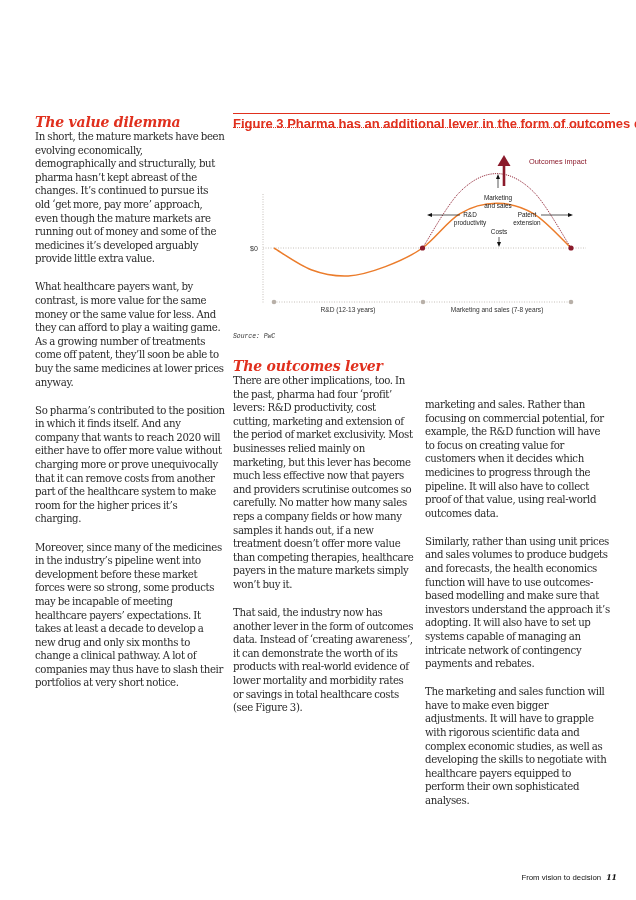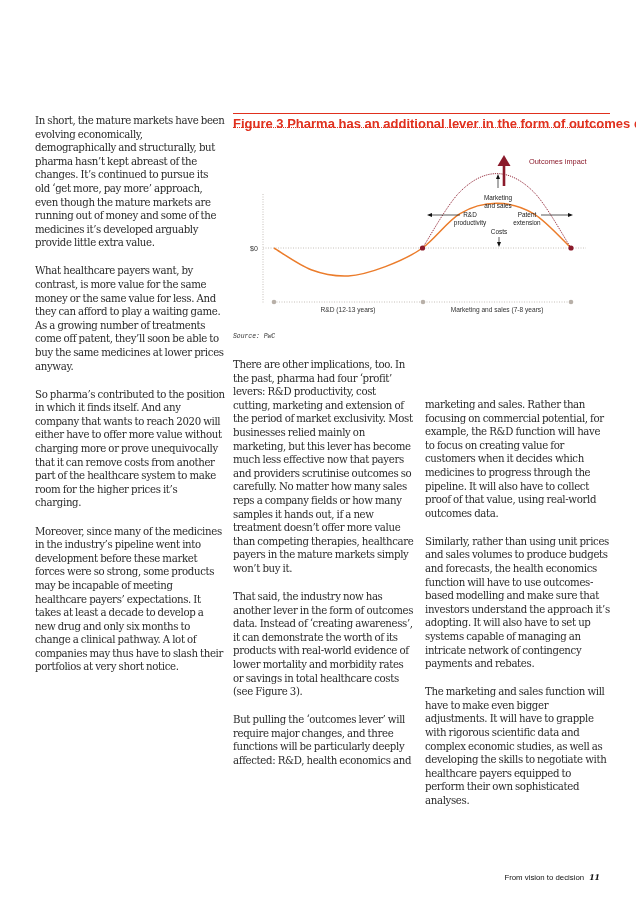--- a/index.html
+++ b/index.html
@@ -31,29 +31,30 @@
       font-family: "Liberation Sans", sans-serif; font-weight: bold;
       font-size: 13px; color: #e0301e; white-space: nowrap;
     }
     #chart { position: absolute; left: 230px; top: 140px; width: 380px; height: 180px; }
     #chart text { font-family: "Liberation Sans", sans-serif; }
     #source {
       position: absolute; left: 233px; top: 333px;
       font-family: Liberation Mono, monospace; font-style: italic; font-size: 6.4px; color: #333;
     }
     #footer {
-      position: absolute; right: 36px; top: 873px;
+      position: absolute; right: 19px; top: 873px;
       font-family: "Liberation Sans", sans-serif; font-size: 7.8px; color: #111; white-space: nowrap;
     }
     #footer .pg { font-family: "DejaVu Serif", serif; font-style: italic; font-weight: bold; margin-left: 5px; }
   </style>
 </head>
 <body>
 
 <div class="col" id="col1">
+  <h2 class="sect">The value dilemma</h2>
   <p>In short, the mature markets have been evolving economically, demographically and structurally, but pharma hasn’t kept abreast of the changes. It’s continued to pursue its old ‘get more, pay more’ approach, even though the mature markets are running out of money and some of the medicines it’s developed arguably provide little extra value.</p>
   <p>What healthcare payers want, by contrast, is more value for the same money or the same value for less. And they can afford to play a waiting game. As a growing number of treatments come off patent, they’ll soon be able to buy the same medicines at lower prices anyway.</p>
   <p>So pharma’s contributed to the position in which it finds itself. And any company that wants to reach 2020 will either have to offer more value without charging more or prove unequivocally that it can remove costs from another part of the healthcare system to make room for the higher prices it’s charging.</p>
   <p>Moreover, since many of the medicines in the industry’s pipeline went into development before these market forces were so strong, some products may be incapable of meeting healthcare payers’ expectations. It takes at least a decade to develop a new drug and only six months to change a clinical pathway. A lot of companies may thus have to slash their portfolios at very short notice.</p>
 </div>
 
 <div class="fig-rule" id="fig-top"></div>
 <div id="fig-title">Figure 3  Pharma has an additional lever in the form of outcomes data</div>
 <div class="fig-rule" id="fig-bottom"></div>
 
@@ -98,23 +99,23 @@
 
   <g id="markers">
       <circle cx="192.5" cy="108" r="2.6" fill="#8b1a2b"></circle>
       <circle cx="341" cy="108" r="2.6" fill="#8b1a2b"></circle>
     </g>
 </svg>
 
 <div id="source">Source: PwC</div>
 
 <div class="col" id="col2">
+  <h2 class="sect">The outcomes lever</h2>
   <p>There are other implications, too. In the past, pharma had four ‘profit’ levers: R&amp;D productivity, cost cutting, marketing and extension of the period of market exclusivity. Most businesses relied mainly on marketing, but this lever has become much less effective now that payers and providers scrutinise outcomes so carefully. No matter how many sales reps a company fields or how many samples it hands out, if a new treatment doesn’t offer more value than competing therapies, healthcare payers in the mature markets simply won’t buy it.</p>
   <p><span>That said, the industry now has another lever in the form of outcomes data. Instead of ‘creating awareness’, it can demonstrate the worth of its products with real-world evidence of lower mortality and morbidity rates or savings in total healthcare costs </span><b>(see Figure 3).</b></p>
-  <p>But pulling the ‘outcomes lever’ will require major changes, and three functions will be particularly deeply affected: R&amp;D, health economics and</p>
 </div>
 
 <div class="col" id="col3">
   <p>marketing and sales. Rather than focusing on commercial potential, for example, the R&amp;D function will have to focus on creating value for customers when it decides which medicines to progress through the pipeline. It will also have to collect proof of that value, using real-world outcomes data.</p>
   <p>Similarly, rather than using unit prices and sales volumes to produce budgets and forecasts, the health economics function will have to use outcomes-based modelling and make sure that investors understand the approach it’s adopting. It will also have to set up systems capable of managing an intricate network of contingency payments and rebates.</p>
   <p>The marketing and sales function will have to make even bigger adjustments. It will have to grapple with rigorous scientific data and complex economic studies, as well as developing the skills to negotiate with healthcare payers equipped to perform their own sophisticated analyses.</p>
 </div>
 
 <div id="footer">
   <span>From vision to decision</span><span class="pg">11</span>

